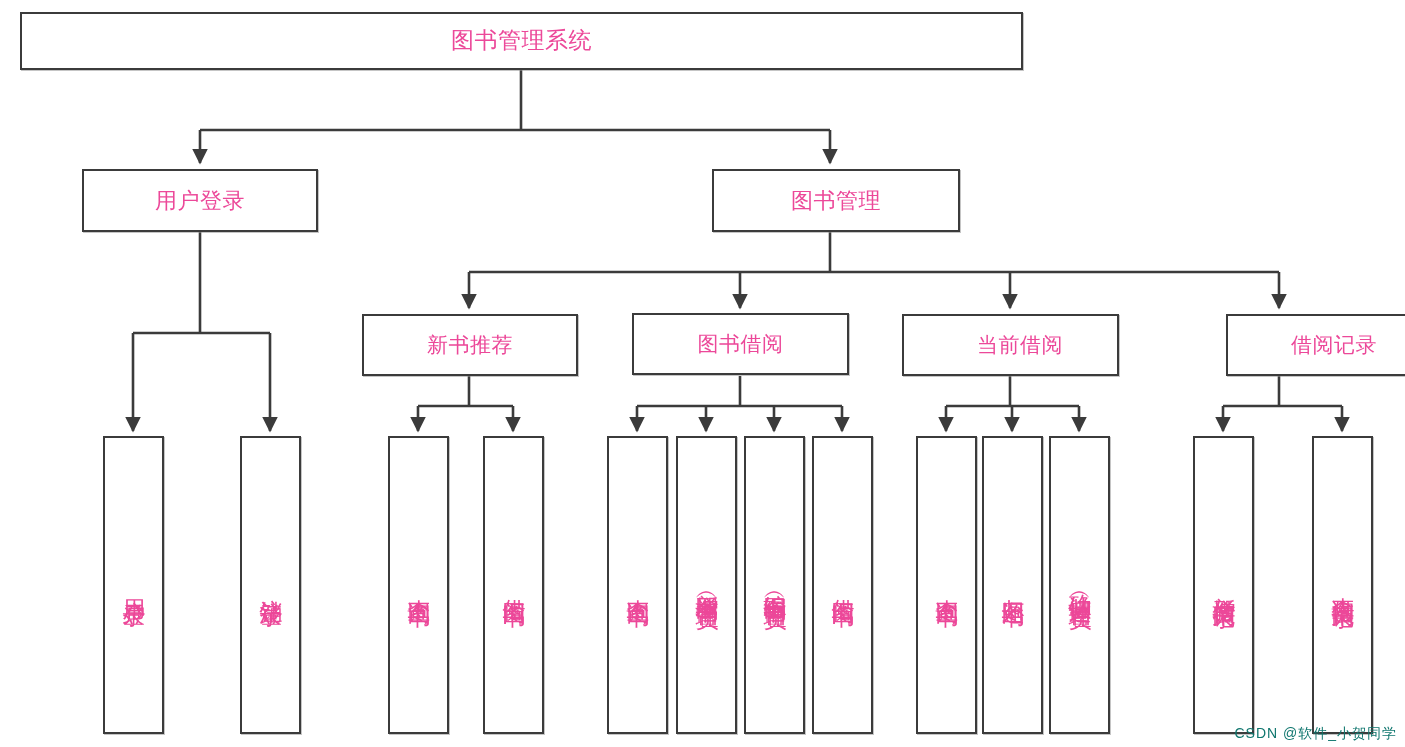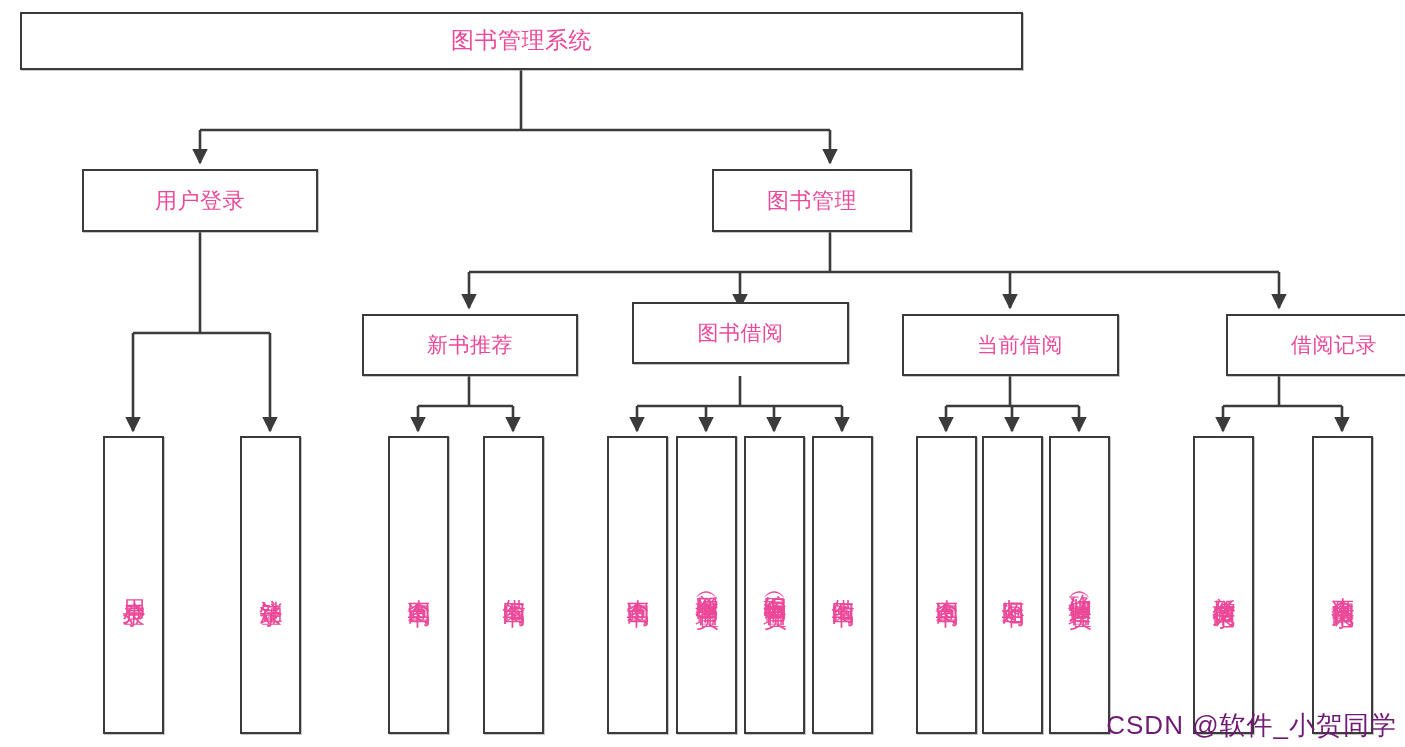--- a/index.html
+++ b/index.html
@@ -38,22 +38,22 @@
     font-size:23px;
     line-height:1.12;
     letter-spacing:2px;
     writing-mode:vertical-rl;
     text-orientation:upright;
   }
 
   .watermark{
     position:absolute;
     right:8px;bottom:4px;
-    font-size:26px;
-    color:#701a75;
+    font-size:14px;
+    color:#0f766e;
     letter-spacing:1px;
     white-space:nowrap;
     user-select:none;
   }
 </style>
 </head>
 <body>
 
 <div id="canvas">
 
@@ -107,28 +107,28 @@
     </g>
   </svg>
 
   <div class="node root" style="left:20px;top:12px;width:1003px;height:58px;">
     <span class="lbl">图书管理系统</span>
   </div>
 
   <div class="node lvl1" style="left:82px;top:169px;width:236px;height:63px;">
     <span class="lbl">用户登录</span>
   </div>
-  <div class="node lvl1" style="left:712px;top:169px;width:200px;height:63px;">
+  <div class="node lvl1" style="left:712px;top:169px;width:248px;height:63px;">
     <span class="lbl">图书管理</span>
   </div>
 
   <div class="node lvl2" style="left:362px;top:314px;width:216px;height:62px;">
     <span class="lbl">新书推荐</span>
   </div>
-  <div class="node lvl2" style="left:632px;top:302px;width:217px;height:62px;font-family:Liberation Serif, serif;">
+  <div class="node lvl2" style="left:632px;top:313px;width:217px;height:62px;font-family:Liberation Serif, serif;">
     <span class="lbl">图书借阅</span>
   </div>
   <div class="node lvl2" style="left:902px;top:314px;width:217px;height:62px;padding-left:19px;">
     <span class="lbl">当前借阅</span>
   </div>
   <div class="node lvl2" style="left:1226px;top:314px;width:216px;height:62px;">
     <span class="lbl">借阅记录</span>
   </div>
 
   <div class="node leaf" style="left:103px;top:436px;width:61px;height:298px;">

